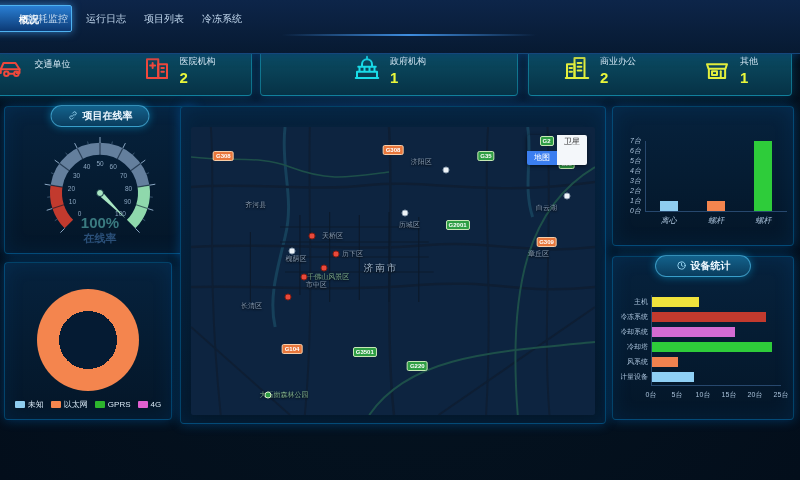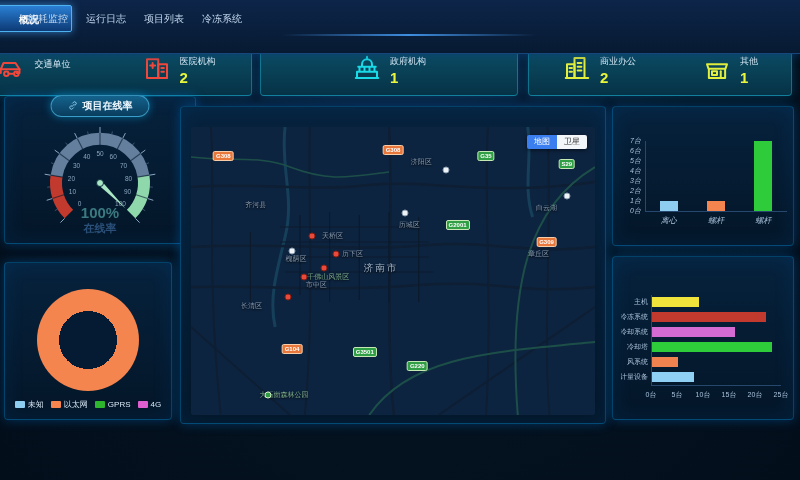--- a/index.html
+++ b/index.html
@@ -67,21 +67,21 @@
   .badge { position:absolute; transform:translate(-50%,-50%); font-size:6px; line-height:1;
     padding:1px 2px; border-radius:2px; color:#fff; font-weight:bold; z-index:2; }
   .badge.orange { background:#e8773c; border:1px solid #f6cda8; }
   .badge.green  { background:#2f9e44; border:1px solid #c6e8b4; }
   .marker { position:absolute; width:7px; height:7px; border-radius:50%; transform:translate(-50%,-50%); z-index:3; }
   .marker.red   { background:#e84a3c; border:1px solid #8a1c10; }
   .marker.white { background:#eef3f8; border:1px solid #8a9cae; }
   .marker.green { background:#2f9e44; border:1px solid #d9f0c9; }
   .map-ctrl { position:absolute; top:8px; right:8px; display:flex; font-size:8px; line-height:1;
     border-radius:2px; overflow:hidden; box-shadow:0 1px 4px rgba(0,0,0,.6); z-index:4; }
-  .map-ctrl .m { padding:3px 7px; background:#3b7ef0; color:#fff; }
+  .map-ctrl .m { padding:3px 7px; background:#3b7ef0; color:#fff;margin-top:16px; }
   .map-ctrl .s { padding:3px 7px; background:#f4f7fa; color:#333; }
 
   
   .chart-box { position:absolute; }
   .axis-line { position:absolute; background:#27486e; }
   .ylab, .xlab, .cat { position:absolute; font-size:7px; color:#a9c1d9; white-space:nowrap; }
   .ylab { width:22px; text-align:right; transform:translateY(-50%); }
   .xlab { transform:translateX(-50%); }
   .cat  { transform:translateX(-50%); font-size:8px; }
   .vbar { position:absolute; width:18px; }
@@ -162,21 +162,21 @@
               <path d="M15 14.5V20"></path>
             </svg></div>
           <div class="stat-texts">
             <div class="stat-label">其他</div>
             <div class="stat-value">1</div>
           </div>
         </div>
       </div>
     </div>
 
-  <div class="panel" style="left:4px; top:96px; width:192px; height:148px;">
+  <div class="panel" style="left:4px; top:106px; width:192px; height:148px;">
     <div class="panel-title">
       <span class="pt-icon"><svg viewBox="0 0 24 24">
             <path d="M9 15l6-6M8 12l-2 2a3.5 3.5 0 0 0 5 5l2-2M16 12l2-2a3.5 3.5 0 0 0-5-5l-2 2"></path>
           </svg></span><span>项目在线率</span>
     </div>
     <svg id="gaugeSvg" width="160" height="120">
         <path d="M48.9,95.1 A44,44 0 0 1 36.5,57.1" fill="none" stroke="#c23a2e" stroke-width="12"></path>
         <path d="M36.5,57.1 A44,44 0 0 1 123.5,57.1" fill="none" stroke="#647f9d" stroke-width="12"></path>
         <path d="M123.5,57.1 A44,44 0 0 1 111.1,95.1" fill="none" stroke="#8fd8ac" stroke-width="12"></path>
         <line x1="44.6" y1="99.4" x2="40.4" y2="103.6" stroke="#8aa6c2" stroke-width="1"></line>
@@ -325,20 +325,26 @@
         <div class="vbar" style="left: 40.6667px; top: 64px; height: 10px; background: rgb(142, 205, 240);"></div>
         <div class="cat" style="left: 49.6667px; top: 78px;">离心</div>
         <div class="vbar" style="left: 88px; top: 64px; height: 10px; background: rgb(244, 133, 78);"></div>
         <div class="cat" style="left: 97px; top: 78px;">螺杆</div>
         <div class="vbar" style="left: 135.333px; top: 4px; height: 70px; background: rgb(46, 204, 58);"></div>
         <div class="cat" style="left: 144.333px; top: 78px;">螺杆</div>
       </div>
   </div>
 
   <div class="panel" style="left:612px; top:256px; width:182px; height:164px;">
+    <div class="panel-title">
+      <span class="pt-icon"><svg viewBox="0 0 24 24">
+            <circle cx="12" cy="12" r="8"></circle>
+            <path d="M12 7v5l3.5 2"></path>
+          </svg></span><span>设备统计</span>
+    </div>
     <div class="chart-box" id="devChart" style="left:8px; right:8px; top:32px; height:126px;">
         <div class="axis-line" style="left: 30px; top: 6px; width: 1px; height: 90px;"></div>
         <div class="axis-line" style="left: 30px; top: 96px; height: 1px; width: 130px;"></div>
         <div class="hbar" style="left: 31px; top: 8px; width: 46.8px; background: rgb(240, 227, 60);"></div>
         <div class="hlab" style="top: 13px;">主机</div>
         <div class="hbar" style="left: 31px; top: 23px; width: 114.4px; background: rgb(194, 58, 46);"></div>
         <div class="hlab" style="top: 28px;">冷冻系统</div>
         <div class="hbar" style="left: 31px; top: 38px; width: 83.2px; background: rgb(211, 107, 211);"></div>
         <div class="hlab" style="top: 43px;">冷却系统</div>
         <div class="hbar" style="left: 31px; top: 53px; width: 119.6px; background: rgb(46, 204, 58);"></div>

